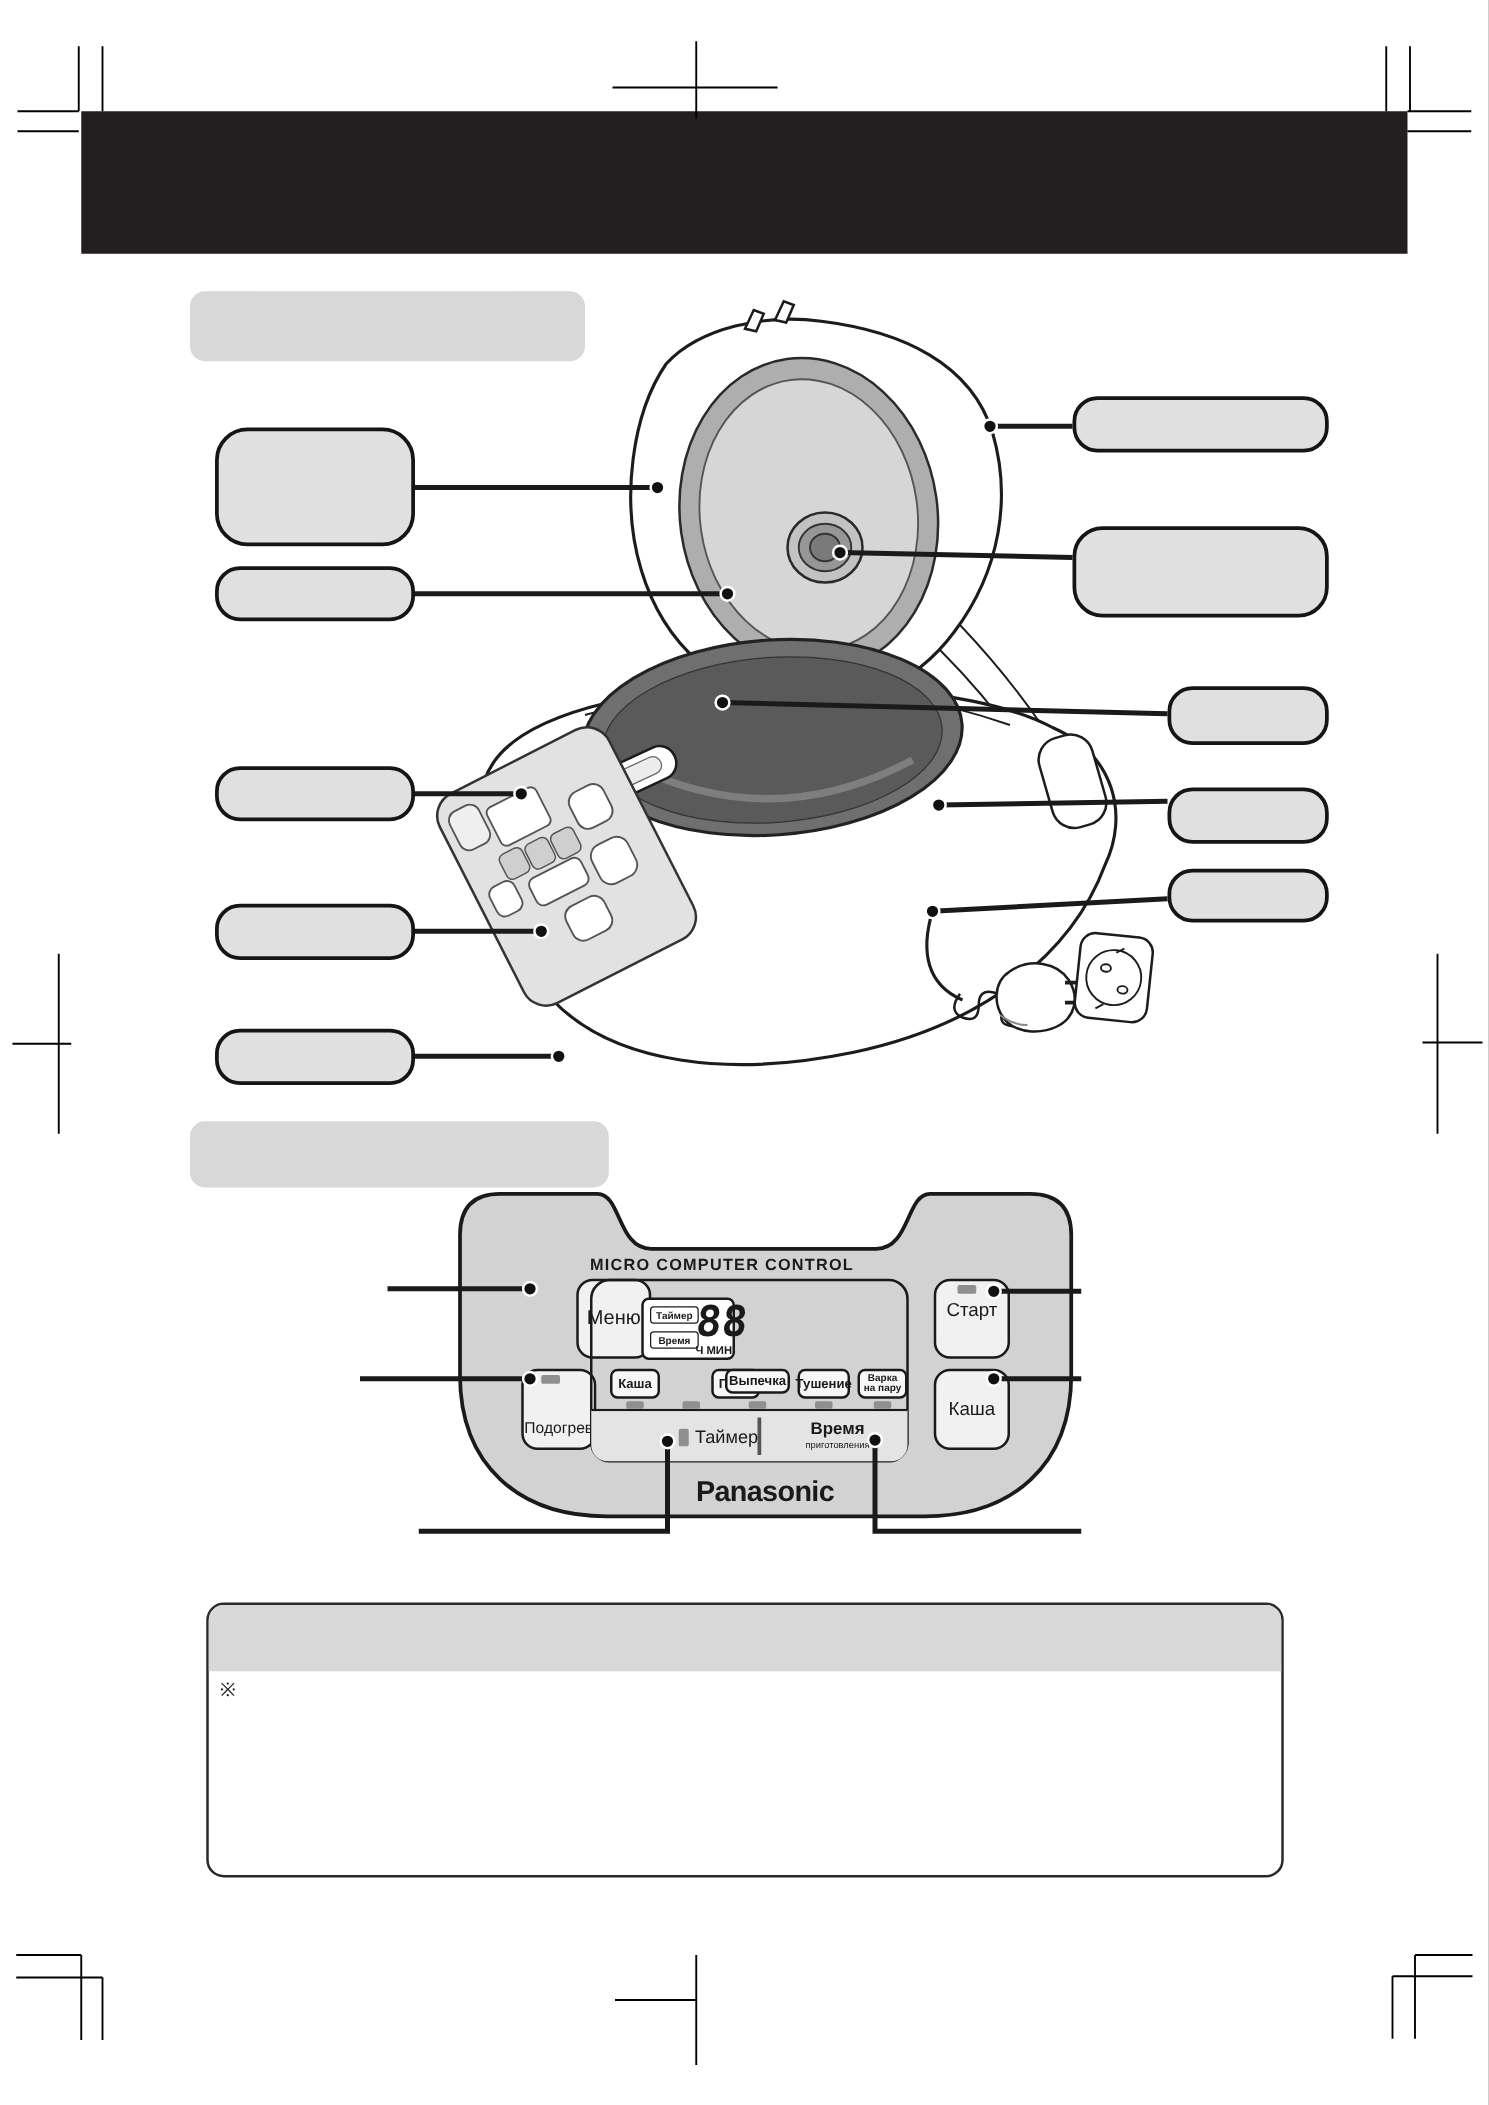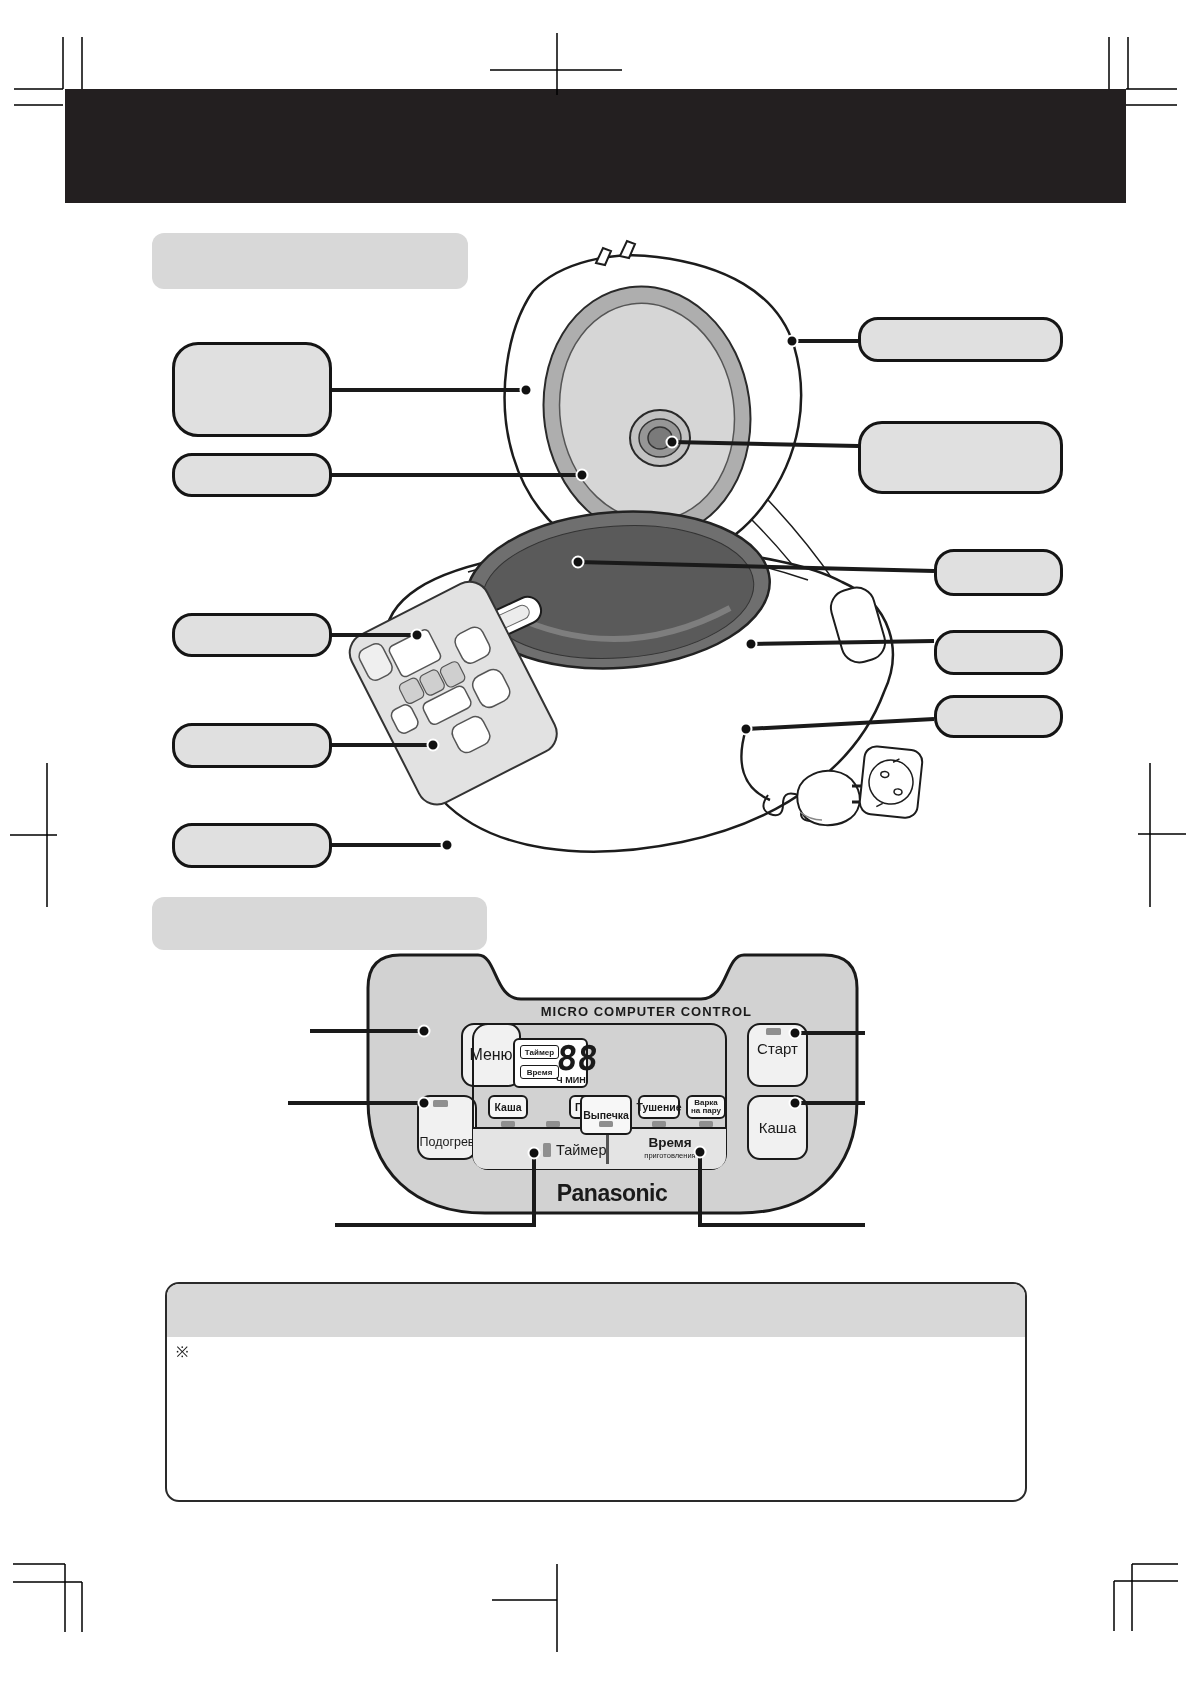--- a/index.html
+++ b/index.html
@@ -22,21 +22,21 @@
   .mode-btn{background:#f7f7f7;border:2px solid #1a1a1a;border-radius:6px;
             display:flex;align-items:center;justify-content:center;text-align:center;
             font-weight:bold;color:#1a1a1a;}
   #cp-cluster{left:472px;top:1023px;width:255px;height:147px;border:2.5px solid #1a1a1a;border-radius:16px;}
   #cp-strip{position:absolute;left:-1px;right:-1px;bottom:-1px;height:42px;background:#e4e4e4;
             border-top:2.5px solid #1a1a1a;border-radius:0 0 13px 13px;}
   #cp-display{left:513px;top:1038px;width:75px;height:50px;background:#fff;
               border:2px solid #1a1a1a;border-radius:6px;}
   .disp-tag{position:absolute;left:5px;width:39px;height:14px;border:1.5px solid #1a1a1a;border-radius:3px;
             font-size:8px;font-weight:bold;display:flex;align-items:center;justify-content:center;color:#1a1a1a;background:#fff;}
-  #cp-title{left:472px;top:1004px;width:280px;text-align:right;font-size:13px;letter-spacing:1px;
+  #cp-title{left:472px;top:1004px;width:280px;text-align:left;font-size:13px;letter-spacing:1px;
             font-weight:600;color:#1a1a1a;}
   #cp-brand{left:512px;top:1180px;width:200px;text-align:center;font-size:23px;font-weight:bold;
             color:#1a1a1a;letter-spacing:-0.5px;}
   
   #acc-box{left:165px;top:1282px;width:862px;height:220px;background:#fff;
            border:2px solid #2a2a2a;border-radius:14px;}
   #acc-band{position:absolute;left:0;top:0;right:0;height:53px;background:#d8d8d8;border-radius:12px 12px 0 0;}
   #acc-note{position:absolute;left:9px;top:57px;font-size:15px;color:#1a1a1a;}
 </style>
 </head>
@@ -212,21 +212,21 @@
     <div style="position:absolute;left:42px;top:-2px;font-family:'DejaVu Sans Mono',monospace;font-weight:bold;font-size:34px;color:#1a1a1a;transform:skewX(-6deg);">88</div>
     <div style="position:absolute;left:38px;top:35px;width:36px;text-align:center;font-size:9px;font-weight:bold;color:#1a1a1a;">Ч МИН</div>
   </div>
 
   <div class="abs mode-btn" style="left:488px;top:1095px;width:40px;height:24px;font-size:10.5px;">
     <span>Каша</span>
     </div>
   <div class="abs mode-btn" style="left:534px;top:1095px;width:39px;height:24px;font-size:10.5px;margin-left:35px;">
     <span>Плов</span>
     </div>
-  <div class="abs mode-btn" style="left:580px;top:1095px;width:52px;height:40px;font-size:10.5px;">
+  <div class="abs mode-btn" style="left:580px;top:1095px;width:52px;height:20px;font-size:10.5px;">
     <span>Выпечка</span>
     </div>
   <div class="abs mode-btn" style="left:638px;top:1095px;width:42px;height:24px;font-size:10.5px;">
     <span>Тушение</span>
     </div>
   <div class="abs mode-btn" style="left:686px;top:1095px;width:40px;height:24px;font-size:8px;line-height:1.05;padding:1px;justify-content:center;">
     <span>Варка на пару</span>
     </div>
   <div class="abs led" style="left:501px;top:1121px;width:14px;height:6px;"></div>
   <div class="abs led" style="left:546px;top:1121px;width:14px;height:6px;"></div>

